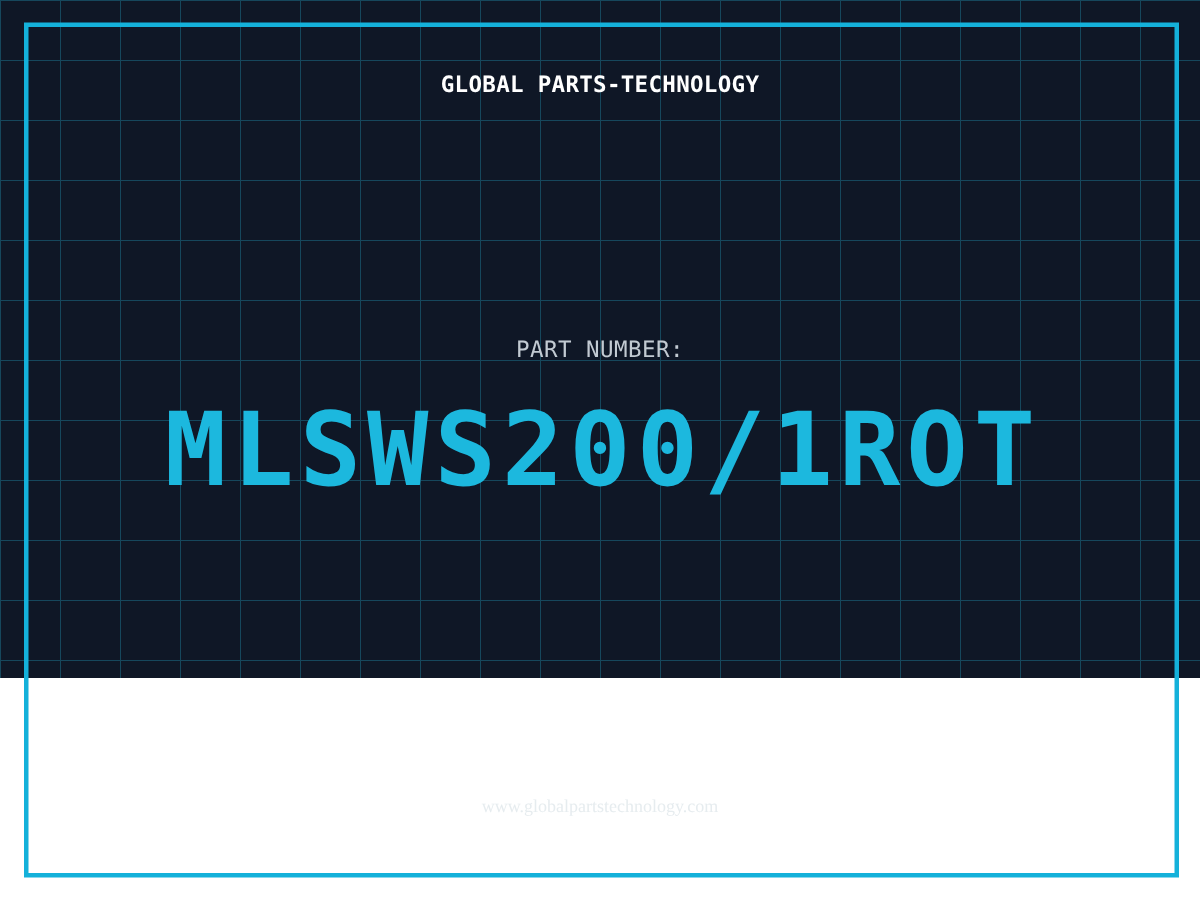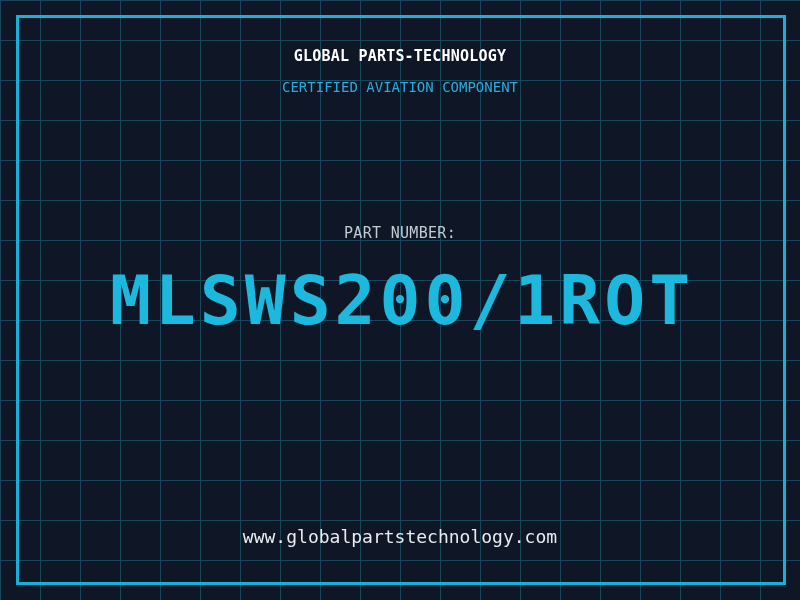--- a/index.html
+++ b/index.html
@@ -15,21 +15,21 @@
   * { margin: 0; padding: 0; box-sizing: border-box; }
   html, body {
     width: 800px;
     height: 600px;
     overflow: hidden;
     font-family: "DejaVu Sans Mono", "Liberation Mono", monospace;
   }
   .page {
     position: relative;
     width: 800px;
-    height: 600px;
+    height: 452px;
     background-color: var(--background);
     background-image:
       linear-gradient(to right, var(--grid-line) 1px, transparent 1px),
       linear-gradient(to bottom, var(--grid-line) 1px, transparent 1px);
     background-size: 40px 40px;
     background-position: 0 0;
   }
   .frame {
     position: absolute;
     left: 16px;
@@ -71,34 +71,34 @@
     top: 267px;
     font-size: 68px;
     line-height: 68px;
     font-weight: bold;
     letter-spacing: 4px;
     margin-left: 2px;
     color: var(--part-number-color);
   }
   .website {
     top: 530px;
-    font-size: 18px;
+    font-size: 12px;
     line-height: 14px;
     letter-spacing: 0px;
     color: var(--website-color);
+    font-family: Liberation Serif, serif;
   }
 </style>
 </head>
 <body>
 
 <div class="page">
   <div class="frame"></div>
 
   <div class="text-line company-name">GLOBAL PARTS-TECHNOLOGY</div>
 
-  <div class="text-line subtitle">CERTIFIED AVIATION COMPONENT</div>
 
   <div class="text-line part-label">PART NUMBER:</div>
 
   <div class="text-line part-number">MLSWS200/1ROT</div>
 
   <div class="text-line website">www.globalpartstechnology.com</div>
 </div>
 
 </body></html>

